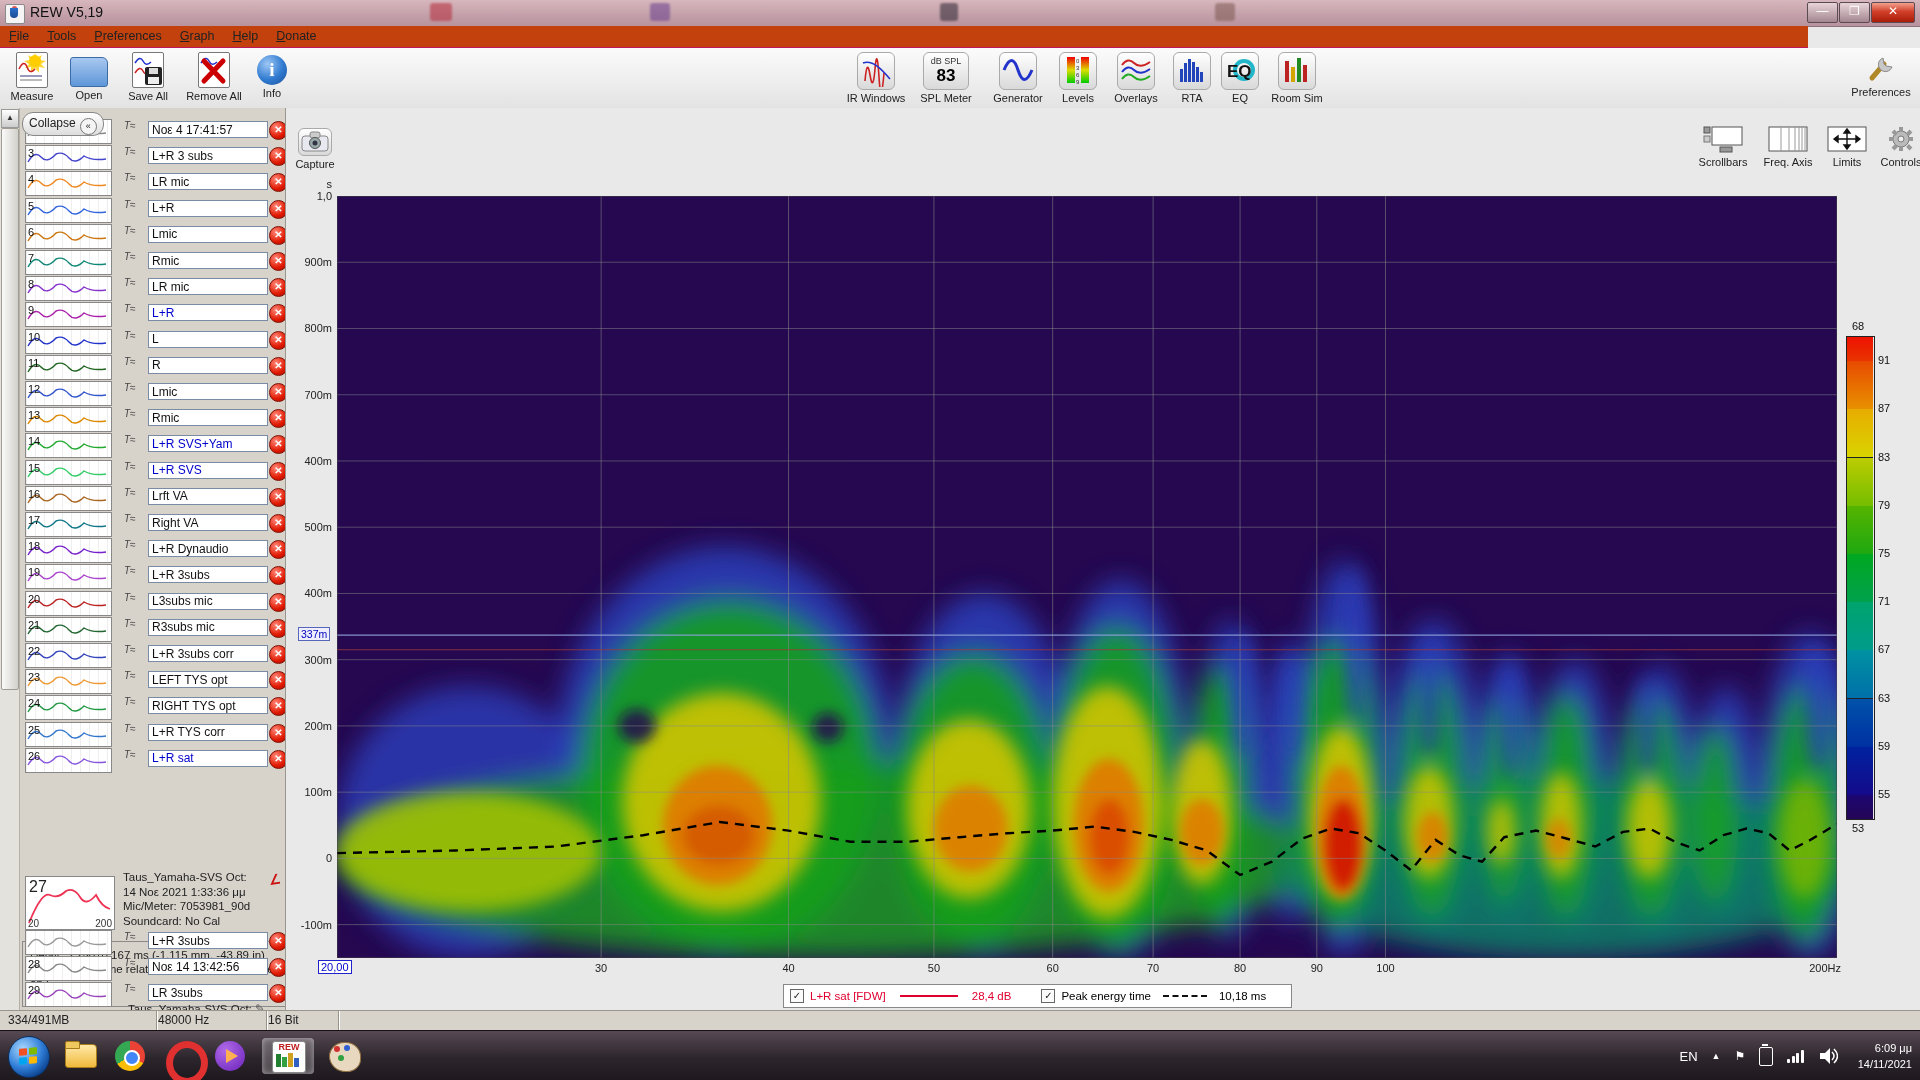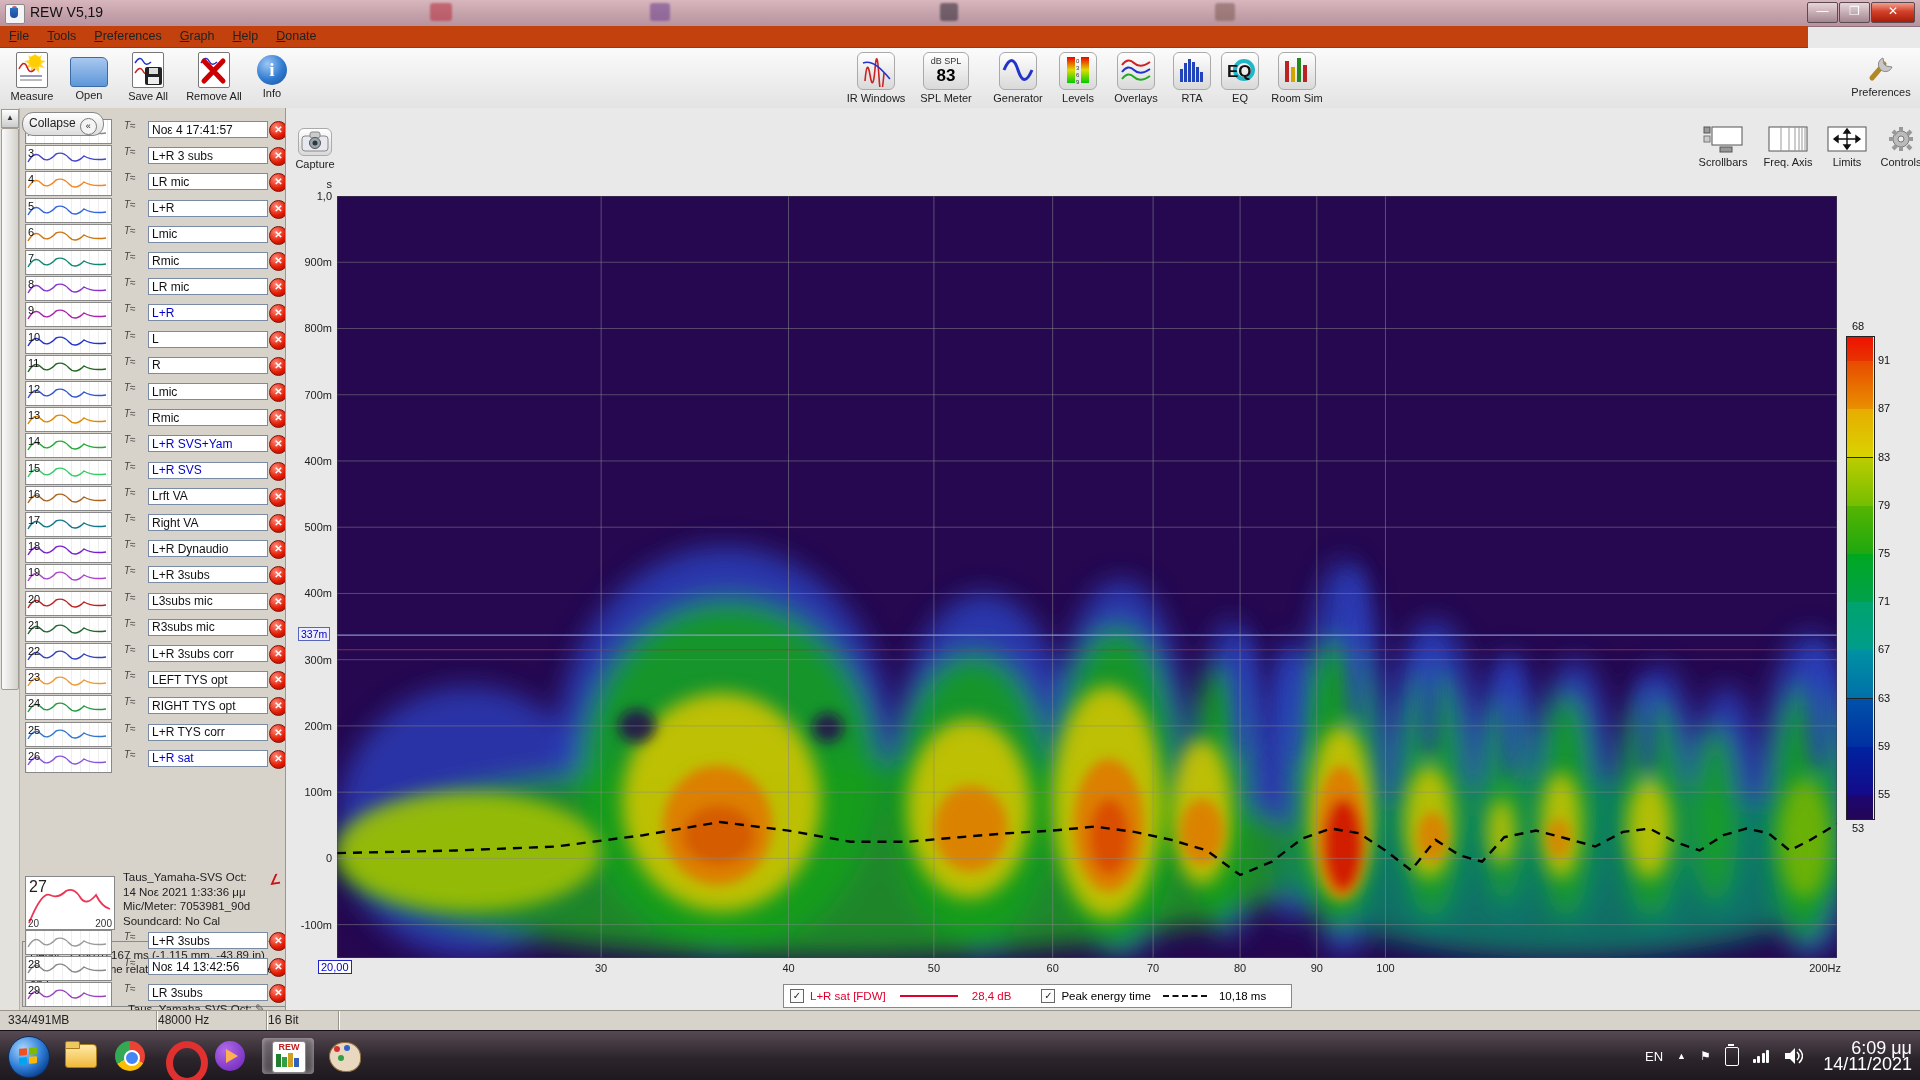--- a/index.html
+++ b/index.html
@@ -97,21 +97,21 @@
     border-top:1px solid #9a968e;font-size:12px;color:#222;}
   .st-seg{position:absolute;top:0;height:19px;line-height:19px;padding-left:8px;border-right:1px solid #979389;
     box-shadow:1px 0 0 #fff;}
   
   #taskbar{position:absolute;left:0;top:1030px;width:1920px;height:50px;
     background:linear-gradient(rgba(84,70,80,.98),rgba(40,33,40,.98) 55%,rgba(25,20,26,.98));
     border-top:1px solid #151015;}
   .tk-ico{position:absolute;top:7px;width:38px;height:36px;border-radius:4px;}
   .tk-ico.active{background:rgba(255,255,255,.22);box-shadow:inset 0 0 6px rgba(255,255,255,.45);}
   #tray{position:absolute;right:8px;top:0;height:50px;display:flex;align-items:center;gap:14px;color:#fff;}
-  #clock{text-align:right;font-size:18px;line-height:16px;color:#fff;padding-left:6px;}
+  #clock{text-align:right;font-size:11px;line-height:16px;color:#fff;padding-left:6px;}
   .tray-glyph{font-size:12px;color:#fff;}
   .sigbars{display:flex;align-items:flex-end;gap:1.5px;}
   .sigbars i{display:block;width:3px;background:#fff;border-radius:1px;}
   .battery{width:12px;height:17px;border:1.5px solid #fff;border-radius:2px;position:relative;}
   .battery:before{content:"";position:absolute;left:2px;top:-4px;width:6px;height:2px;background:#fff;}
 </style>
 </head>
 <body>
 
 <div id="app">

